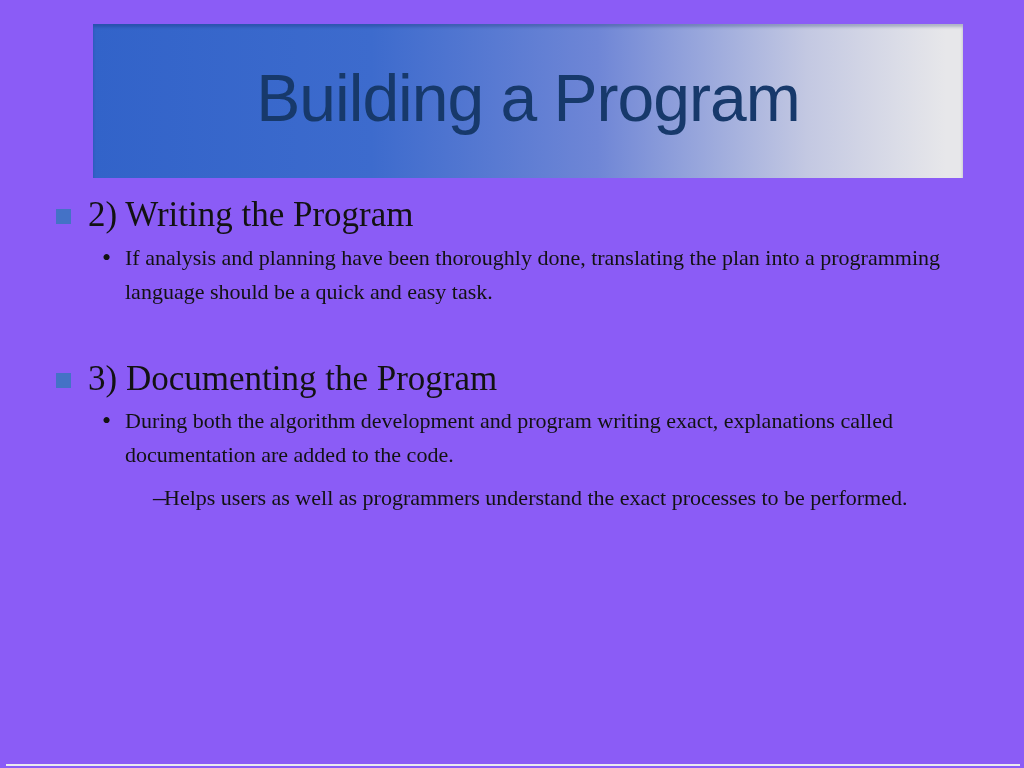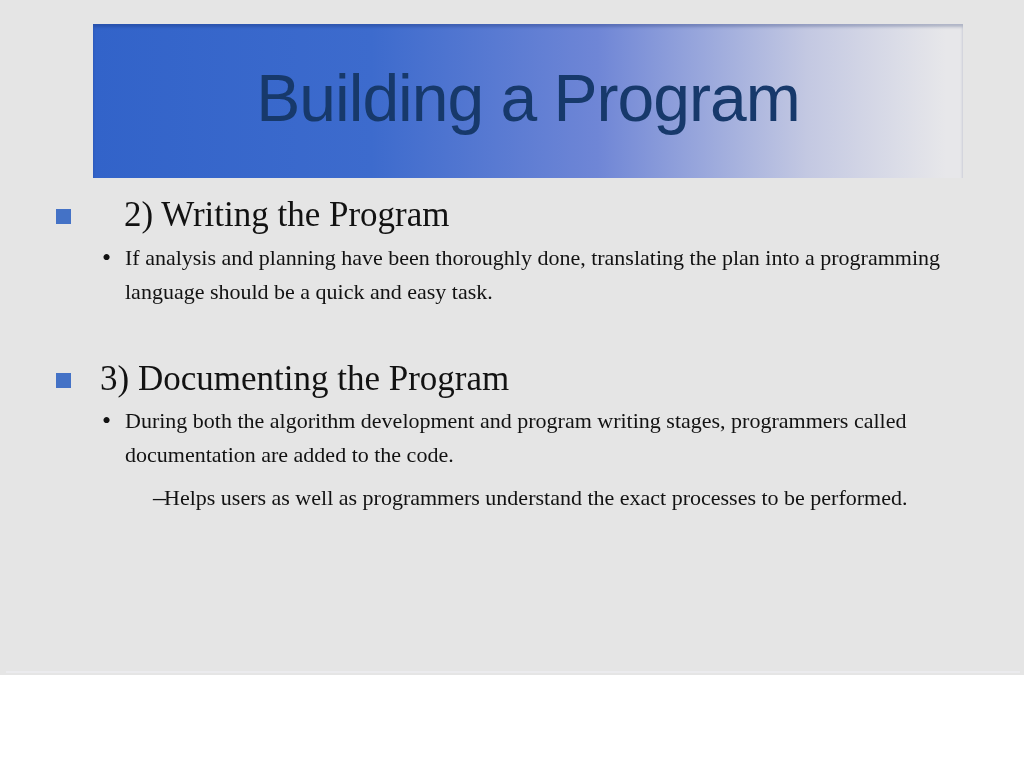--- a/index.html
+++ b/index.html
@@ -3,22 +3,22 @@
 <meta charset="utf-8">
 <style>
   html, body {
     margin: 0;
     padding: 0;
     background: #ffffff;
   }
   .slide {
     position: relative;
     width: 1024px;
-    height: 675px;
-    background: #e5e5e5;
+    height: 768px;
+    background: #8b5cf6;
     overflow: hidden;
     font-family: "Liberation Serif", serif;
   }
   
   .banner {
     position: absolute;
     left: 93px;
     top: 24px;
     width: 870px;
     height: 154px;
@@ -80,28 +80,28 @@
 </head>
 <body>
 
 <div class="slide">
 
   <div class="banner">
     <div class="banner-title">Building a Program</div>
   </div>
 
   <div class="sq-bullet" style="left:56px; top:209px;"></div>
-  <div class="para lvl1" style="left:88px; top:194px; width:880px;margin-left:36px;">2) Writing the Program</div>
+  <div class="para lvl1" style="left:88px; top:194px; width:880px;">2) Writing the Program</div>
 
   <span class="marker" style="left:102px; top:241px;">•</span>
   <div class="para lvl2" style="left:125px; top:241px; width:845px;">If analysis and planning have been thoroughly done, translating the plan into a programming language should be a quick and easy task.</div>
 
   <div class="sq-bullet" style="left:56px; top:373px;"></div>
-  <div class="para lvl1" style="left:88px; top:358px; width:880px;margin-left:12px;">3) Documenting the Program</div>
+  <div class="para lvl1" style="left:88px; top:358px; width:880px;">3) Documenting the Program</div>
 
   <span class="marker" style="left:102px; top:404px;">•</span>
-  <div class="para lvl2" style="left:125px; top:404px; width:845px;">During both the algorithm development and program writing stages, programmers called documentation are added to the code.</div>
+  <div class="para lvl2" style="left:125px; top:404px; width:845px;">During both the algorithm development and program writing exact, explanations called documentation are added to the code.</div>
 
   <span class="marker" style="left:153px; top:481px;">–</span>
   <div class="para lvl3" style="left:164px; top:481px; width:810px;">Helps users as well as programmers understand the exact processes to be performed.</div>
 
   <div class="bottom-line"></div>
 </div>
 
 </body></html>

